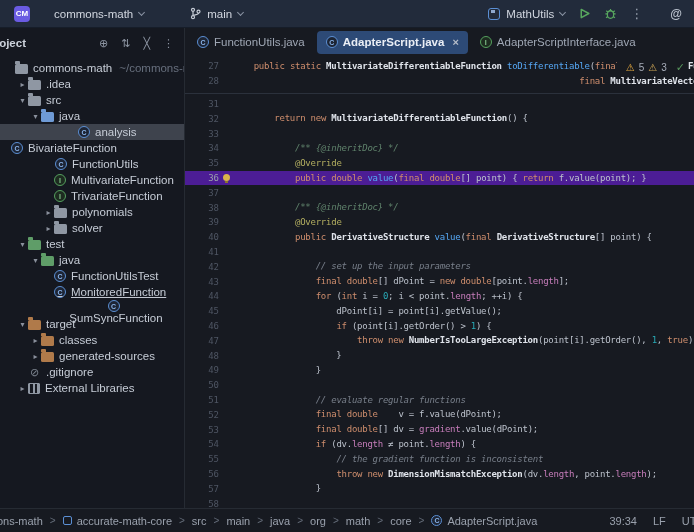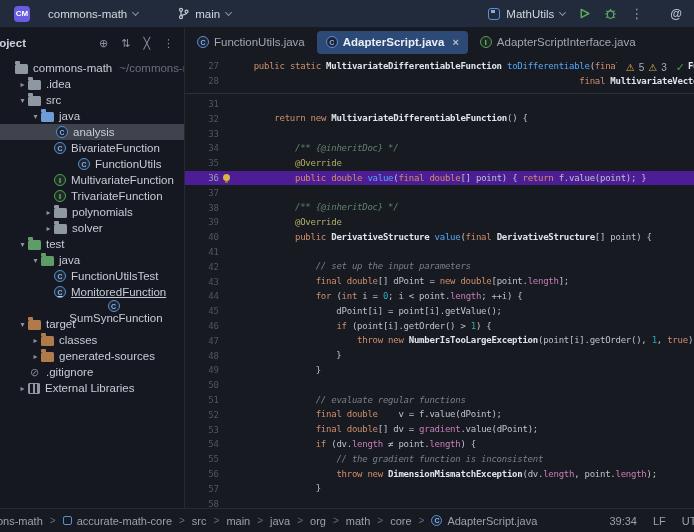--- a/index.html
+++ b/index.html
@@ -7,21 +7,21 @@
   body {
     background:#171a21; color:#c2c7d1;
     font-family:"Liberation Sans", sans-serif; font-size:11.5px;
     position:relative;
   }
   
   .titlebar {
     height:28px; background:#222b3b; border-bottom:1px solid #161d29;
     display:flex; align-items:center; padding:0 12px 0 14px;
   }
-  .tb-left { display:flex; align-items:center; gap:18px; }
+  .tb-left { display:flex; align-items:center; gap:24px; }
   .cm-badge {
     width:16px; height:16px; border-radius:4px; background:#6a5be2; color:#fff;
     font-size:8px; font-weight:bold; display:flex; align-items:center; justify-content:center;
   }
   .widget { display:flex; align-items:center; gap:6px; color:#d2d7e0; cursor:default; }
   .chev { width:5px; height:5px; border-right:1.3px solid #8a93a3; border-bottom:1.3px solid #8a93a3;
           transform:rotate(45deg); margin-top:-3px; }
   .branch-widget { margin-left:22px; }
   .tb-right { margin-left:auto; display:flex; gap:13px; }
   .runcfg-ic { width:12px; height:12px; border:1.4px solid #5b8fd4; border-radius:3px; position:relative; }
@@ -168,31 +168,31 @@
         <div class="tree-row" style="padding-left: 17px;">
           <span class="tw-chev">▾</span>
           <span class="fold"></span>
           <span class="tree-label">src</span>
         </div>
         <div class="tree-row" style="padding-left: 30px;">
           <span class="tw-chev">▾</span>
           <span class="fold f-src"></span>
           <span class="tree-label">java</span>
         </div>
-        <div class="tree-row sel" style="padding-left: 45px;">
+        <div class="tree-row sel" style="padding-left: 67px;">
           <span class="tw-chev"></span>
           <span class="ci">C</span>
           <span class="tree-label">analysis</span>
         </div>
-        <div class="tree-row" style="padding-left: 43px;">
+        <div class="tree-row" style="">
           <span class="tw-chev"></span>
           <span class="ci">C</span>
           <span class="tree-label">BivariateFunction</span>
         </div>
-        <div class="tree-row" style="padding-left: 67px;">
+        <div class="tree-row" style="padding-left: 44px;">
           <span class="tw-chev"></span>
           <span class="ci">C</span>
           <span class="tree-label">FunctionUtils</span>
         </div>
         <div class="tree-row" style="padding-left: 43px;">
           <span class="tw-chev"></span>
           <span class="ci ii">I</span>
           <span class="tree-label">MultivariateFunction</span>
         </div>
         <div class="tree-row" style="padding-left: 43px;">

